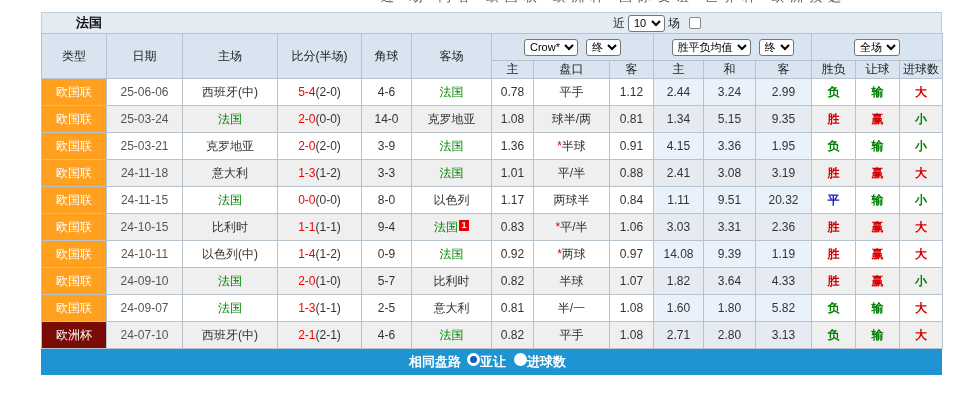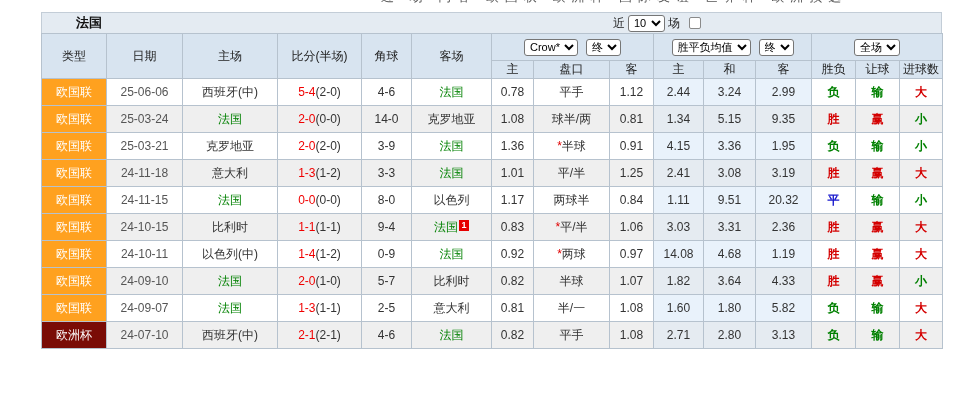--- a/index.html
+++ b/index.html
@@ -192,21 +192,21 @@
         </tr>
         <tr>
           <td class="type lig">欧国联</td>
           <td class="date">24-11-18</td>
           <td>意大利</td>
           <td><span class="score-main">1-3</span><span class="score-half">(1-2)</span></td>
           <td>3-3</td>
           <td class="green">法国</td>
           <td>1.01</td>
           <td>平/半</td>
-          <td>1.25</td>
+          <td>0.88</td>
           <td class="avg">2.41</td>
           <td class="avg">3.08</td>
           <td class="avg">3.19</td>
           <td class="res-red">胜</td>
           <td class="res-red">赢</td>
           <td class="res-red">大</td>
         </tr>
         <tr>
           <td class="type lig">欧国联</td>
           <td class="date">24-11-15</td>
@@ -245,21 +245,21 @@
           <td class="type lig">欧国联</td>
           <td class="date">24-10-11</td>
           <td>以色列(中)</td>
           <td><span class="score-main">1-4</span><span class="score-half">(1-2)</span></td>
           <td>0-9</td>
           <td class="green">法国</td>
           <td>0.92</td>
           <td><span class="star">*</span>两球</td>
           <td>0.97</td>
           <td class="avg">14.08</td>
-          <td class="avg">4.68</td>
+          <td class="avg">9.39</td>
           <td class="avg">1.19</td>
           <td class="res-red">胜</td>
           <td class="res-red">赢</td>
           <td class="res-red">大</td>
         </tr>
         <tr>
           <td class="type lig">欧国联</td>
           <td class="date">24-09-10</td>
           <td class="green">法国</td>
           <td><span class="score-main">2-0</span><span class="score-half">(1-0)</span></td>
@@ -306,14 +306,18 @@
           <td class="avg">2.80</td>
           <td class="avg">3.13</td>
           <td class="res-green">负</td>
           <td class="res-green">输</td>
           <td class="res-red">大</td>
         </tr>
       </tbody>
   </table>
 
 
+  <div class="bluebar">
+    <span>相同盘路</span>
+    <span id="footer-options"><span class="radio checked"></span><span style="margin-right: 8px;">亚让</span><span class="radio"></span><span style="margin-right: 8px;">进球数</span></span>
+  </div>
 
 </div>
 
 </body></html>

